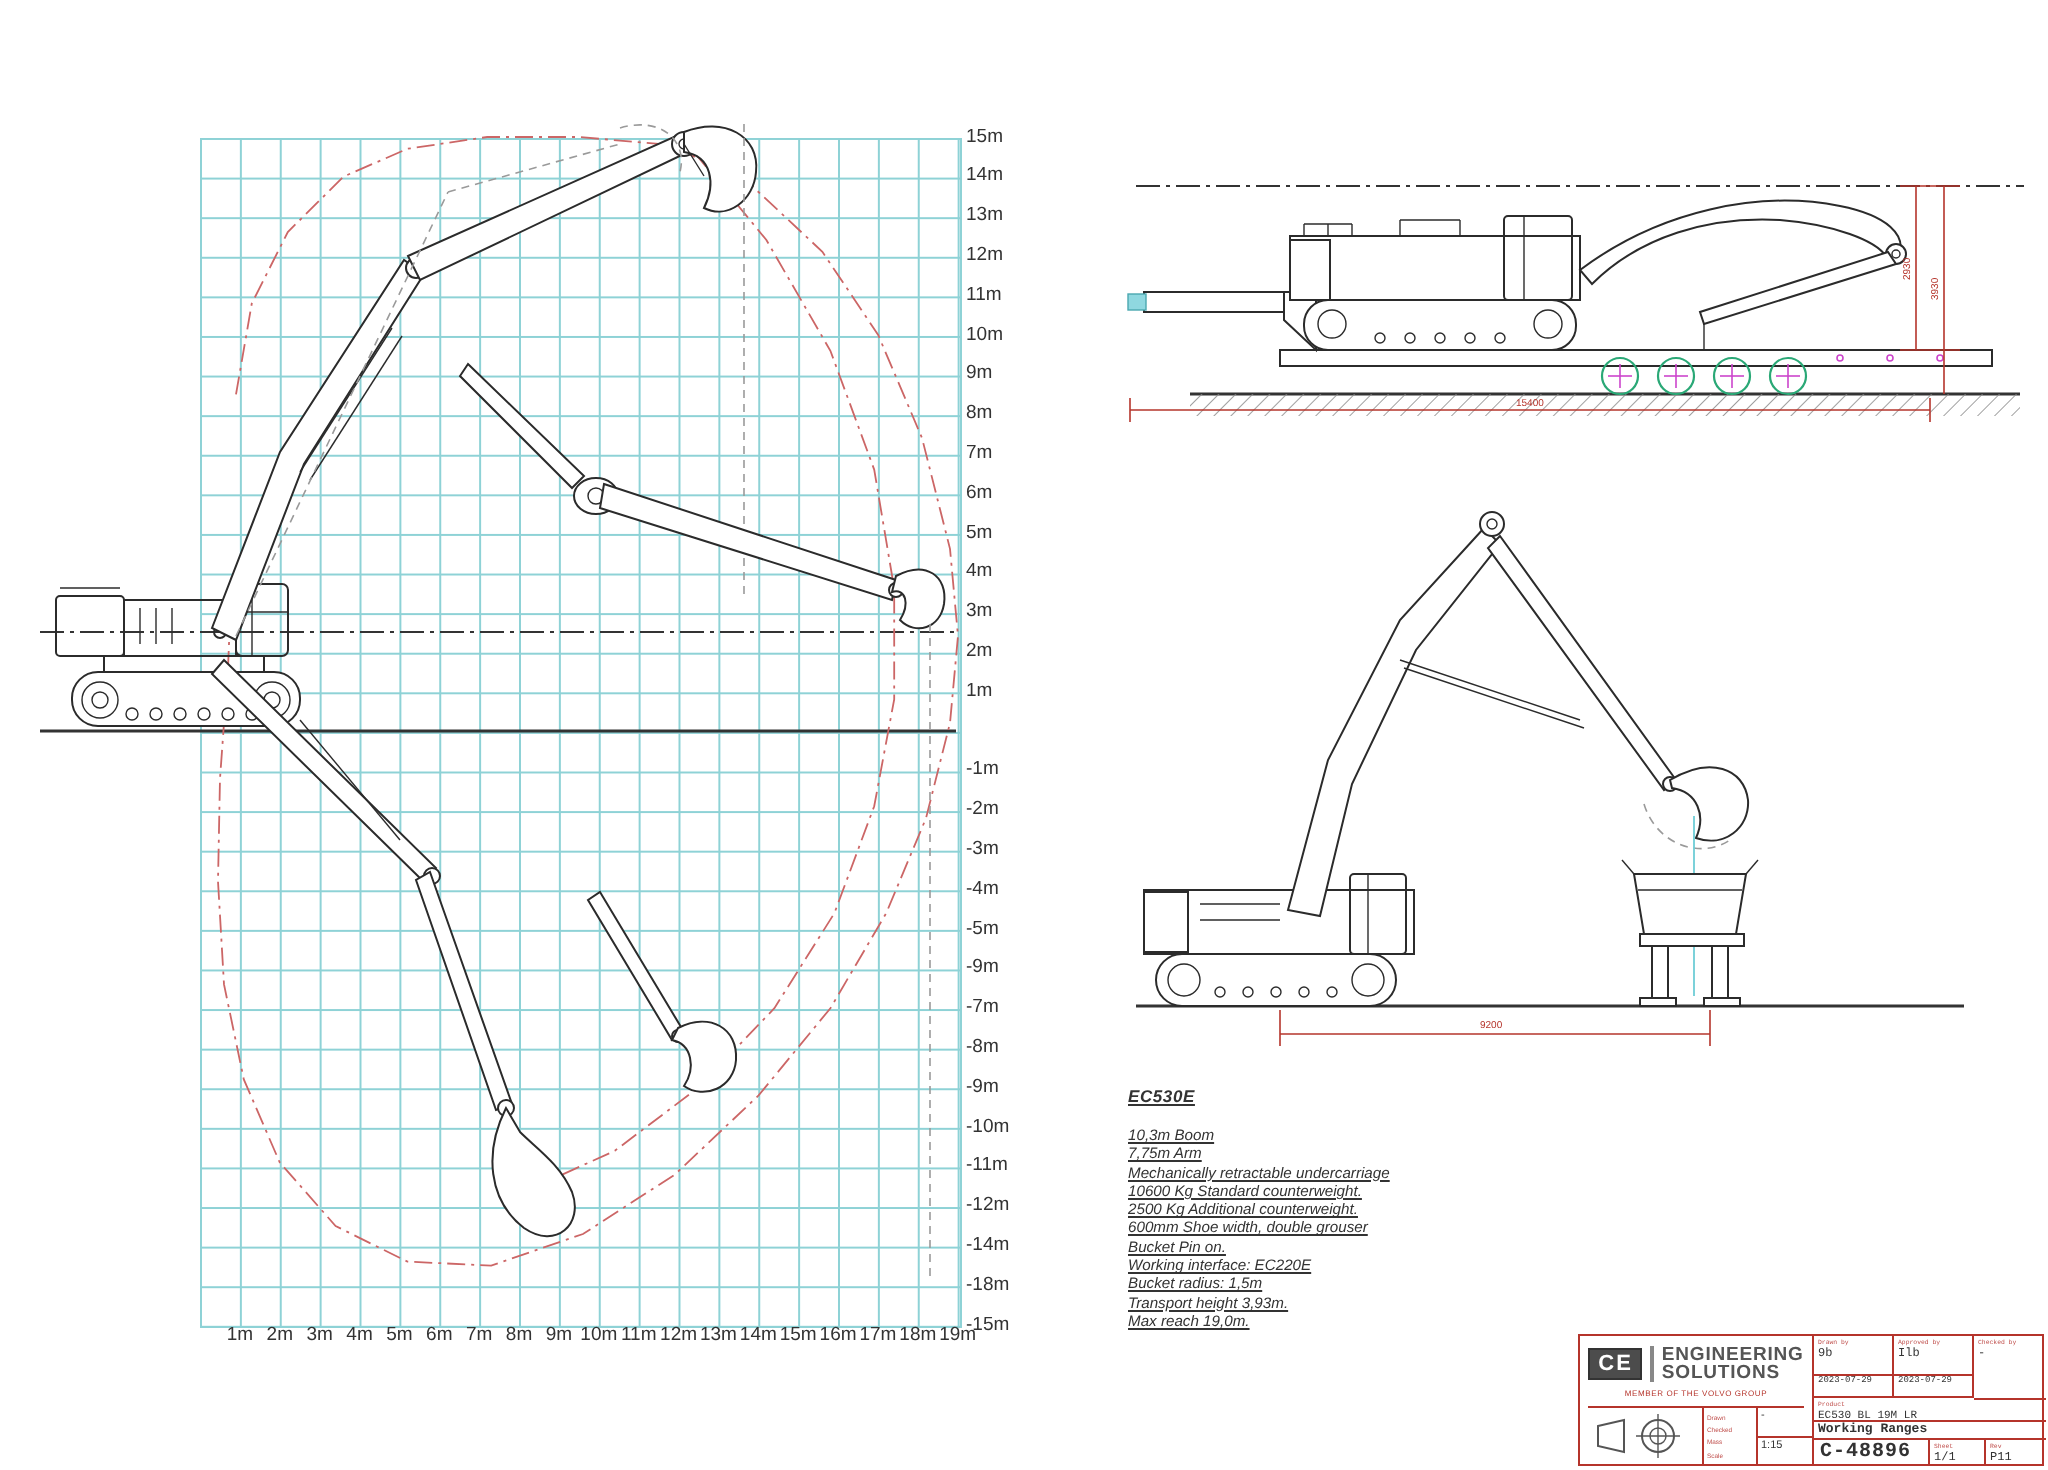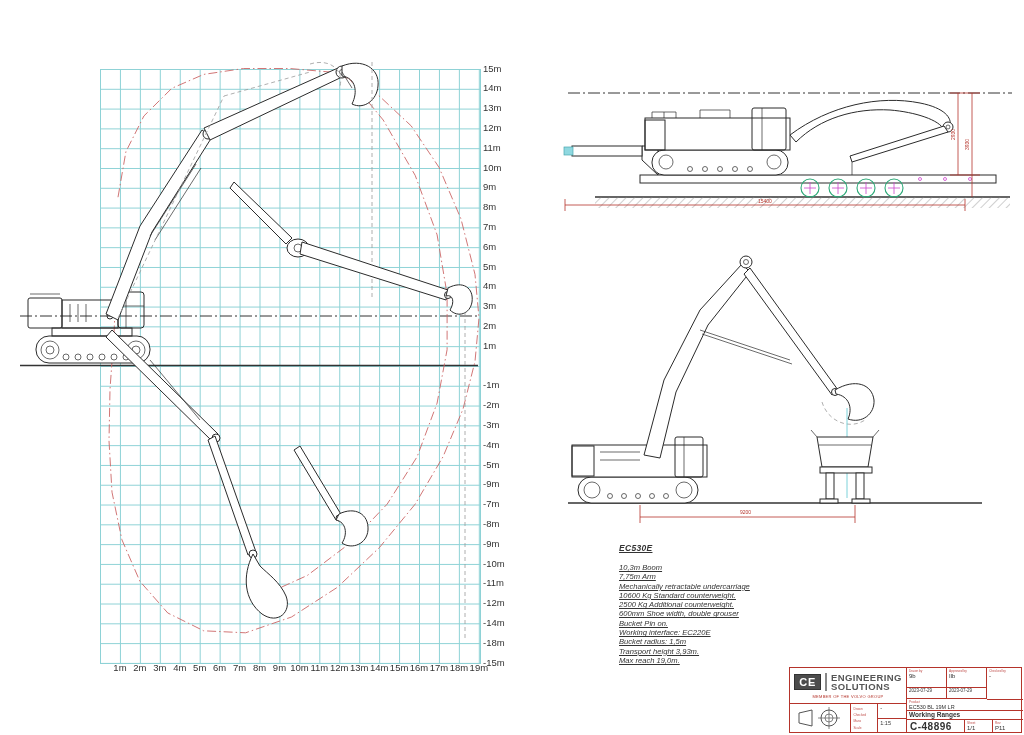--- a/index.html
+++ b/index.html
@@ -34,28 +34,28 @@
   .env{stroke:#cc6666;fill:none;stroke-width:0.9;stroke-dasharray:9 3 1.5 3;}
   .dashdot{stroke:#333;fill:none;stroke-width:1;stroke-dasharray:12 3 2 3;}
   .ground{stroke:#333;fill:none;stroke-width:1.4;}
   .red{stroke:#b5342b;fill:none;stroke-width:0.8;}
   .dim{fill:#b5342b;font-size:5px;font-family:"Liberation Sans",sans-serif;}
   .green{stroke:#2aa876;fill:none;stroke-width:1.1;}
   .magenta{stroke:#cc44cc;fill:none;stroke-width:0.8;}
   .cyanfill{fill:#8fd8e0;stroke:#4aa8b0;stroke-width:0.7;}
   .cyanln{stroke:#6ecdd6;fill:none;stroke-width:0.9;}
   
-  .spec{position:absolute;left:619px;top:543px;font-style:italic;color:#333;}
+  .spec{position:absolute;left:564px;top:543px;font-style:italic;color:#333;}
   .spec .spec-title{font-size:8.5px;font-weight:bold;text-decoration:underline;margin-bottom:10px;letter-spacing:0.3px;}
   .spec .spec-line{font-size:7.6px;line-height:9.3px;white-space:nowrap;text-decoration:underline;}
   
   .tb{position:absolute;left:789px;top:667px;width:233px;height:66px;
       border:1.4px solid #b5342b;display:flex;font-size:5px;background:#fff;box-sizing:border-box;}
   .tb *{box-sizing:border-box;}
-  .tb-left{width:117px;display:flex;flex-direction:column;border-right:1px solid #b5342b;}
+  .tb-left{width:117px;display:flex;flex-direction:column;border-right:1px solid #b5342b;align-items:center;}
   .tb-logo{height:37px;border-bottom:1px solid #b5342b;display:flex;flex-direction:column;align-items:center;justify-content:center;}
   .logo-row{display:flex;align-items:center;gap:4px;}
   .logo-ce{background:#4c4c4c;color:#fff;font-weight:bold;font-size:11px;padding:1px 4px;letter-spacing:1px;border:1px solid #333;}
   .logo-bar{width:1.5px;height:18px;background:#888;}
   .logo-name{color:#555;font-weight:bold;font-size:9.5px;line-height:9.5px;letter-spacing:0.4px;}
   .logo-tag{color:#b5342b;font-size:4px;margin-top:2px;letter-spacing:0.3px;}
   .tb-bottomleft{height:28px;display:flex;}
   .proj{width:62px;border-right:1px solid #b5342b;display:flex;align-items:center;justify-content:center;}
   .minilabels{width:27px;border-right:1px solid #b5342b;display:flex;flex-direction:column;justify-content:space-around;padding:1px 2px;}
   .minilabels div{color:#c0504d;font-size:3.2px;line-height:4px;}
@@ -63,21 +63,21 @@
   .minivals .mv{flex:1;border-bottom:1px solid #b5342b;padding:1px 2px;color:#333;font-size:5.5px;}
   .minivals .mv:last-child{border-bottom:none;}
   .tb-right{width:116px;display:flex;flex-direction:column;}
   .tb-r1{height:20px;display:flex;}
   .tb-r2{height:12px;display:flex;}
   .tb-r3{height:12px;}
   .tb-r4{height:10px;}
   .tb-r5{height:12px;display:flex;}
   .flab{color:#c0504d;font-size:3.2px;line-height:4px;padding:1px 2px 0 2px;white-space:nowrap;}
   .fval{color:#333;font-size:6px;padding:0 2px;white-space:nowrap;}
-  .c{border-right:1px solid #b5342b;border-bottom:1px solid #b5342b;}
+  .c{border-right:1px solid #b5342b;border-bottom:1px solid #b5342b;font-family:Liberation Mono, monospace;}
   .c:last-child{border-right:none;}
   .nob{border-bottom:none;}
   .docnum{font-size:10px;font-weight:bold;color:#333;padding:1px 3px 0 3px;letter-spacing:0.5px;}
   .wrtitle{font-size:6.5px;font-weight:bold;color:#333;padding:0 2px;}
 </style>
 </head>
 <body>
 
 <div class="sheet">
 

